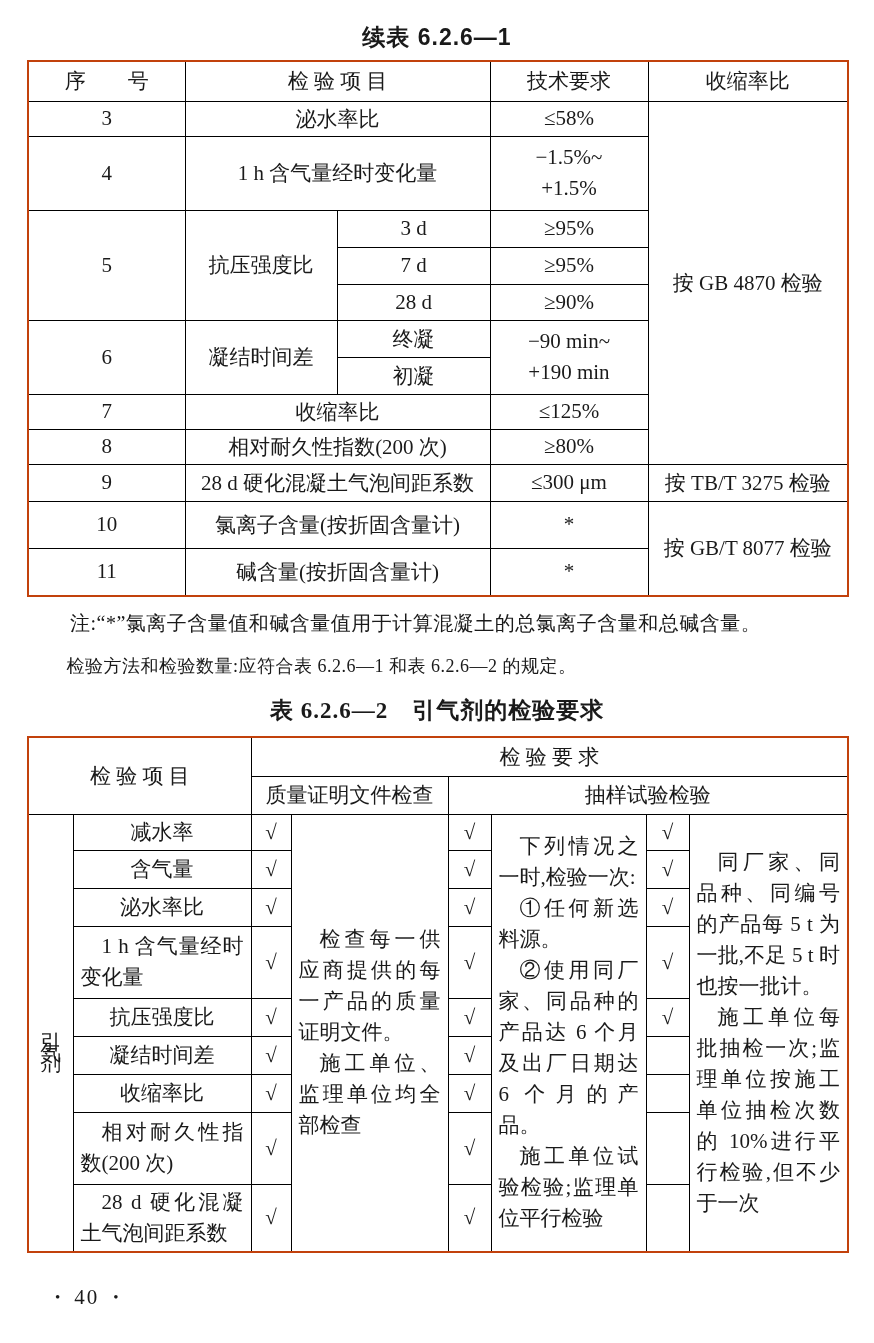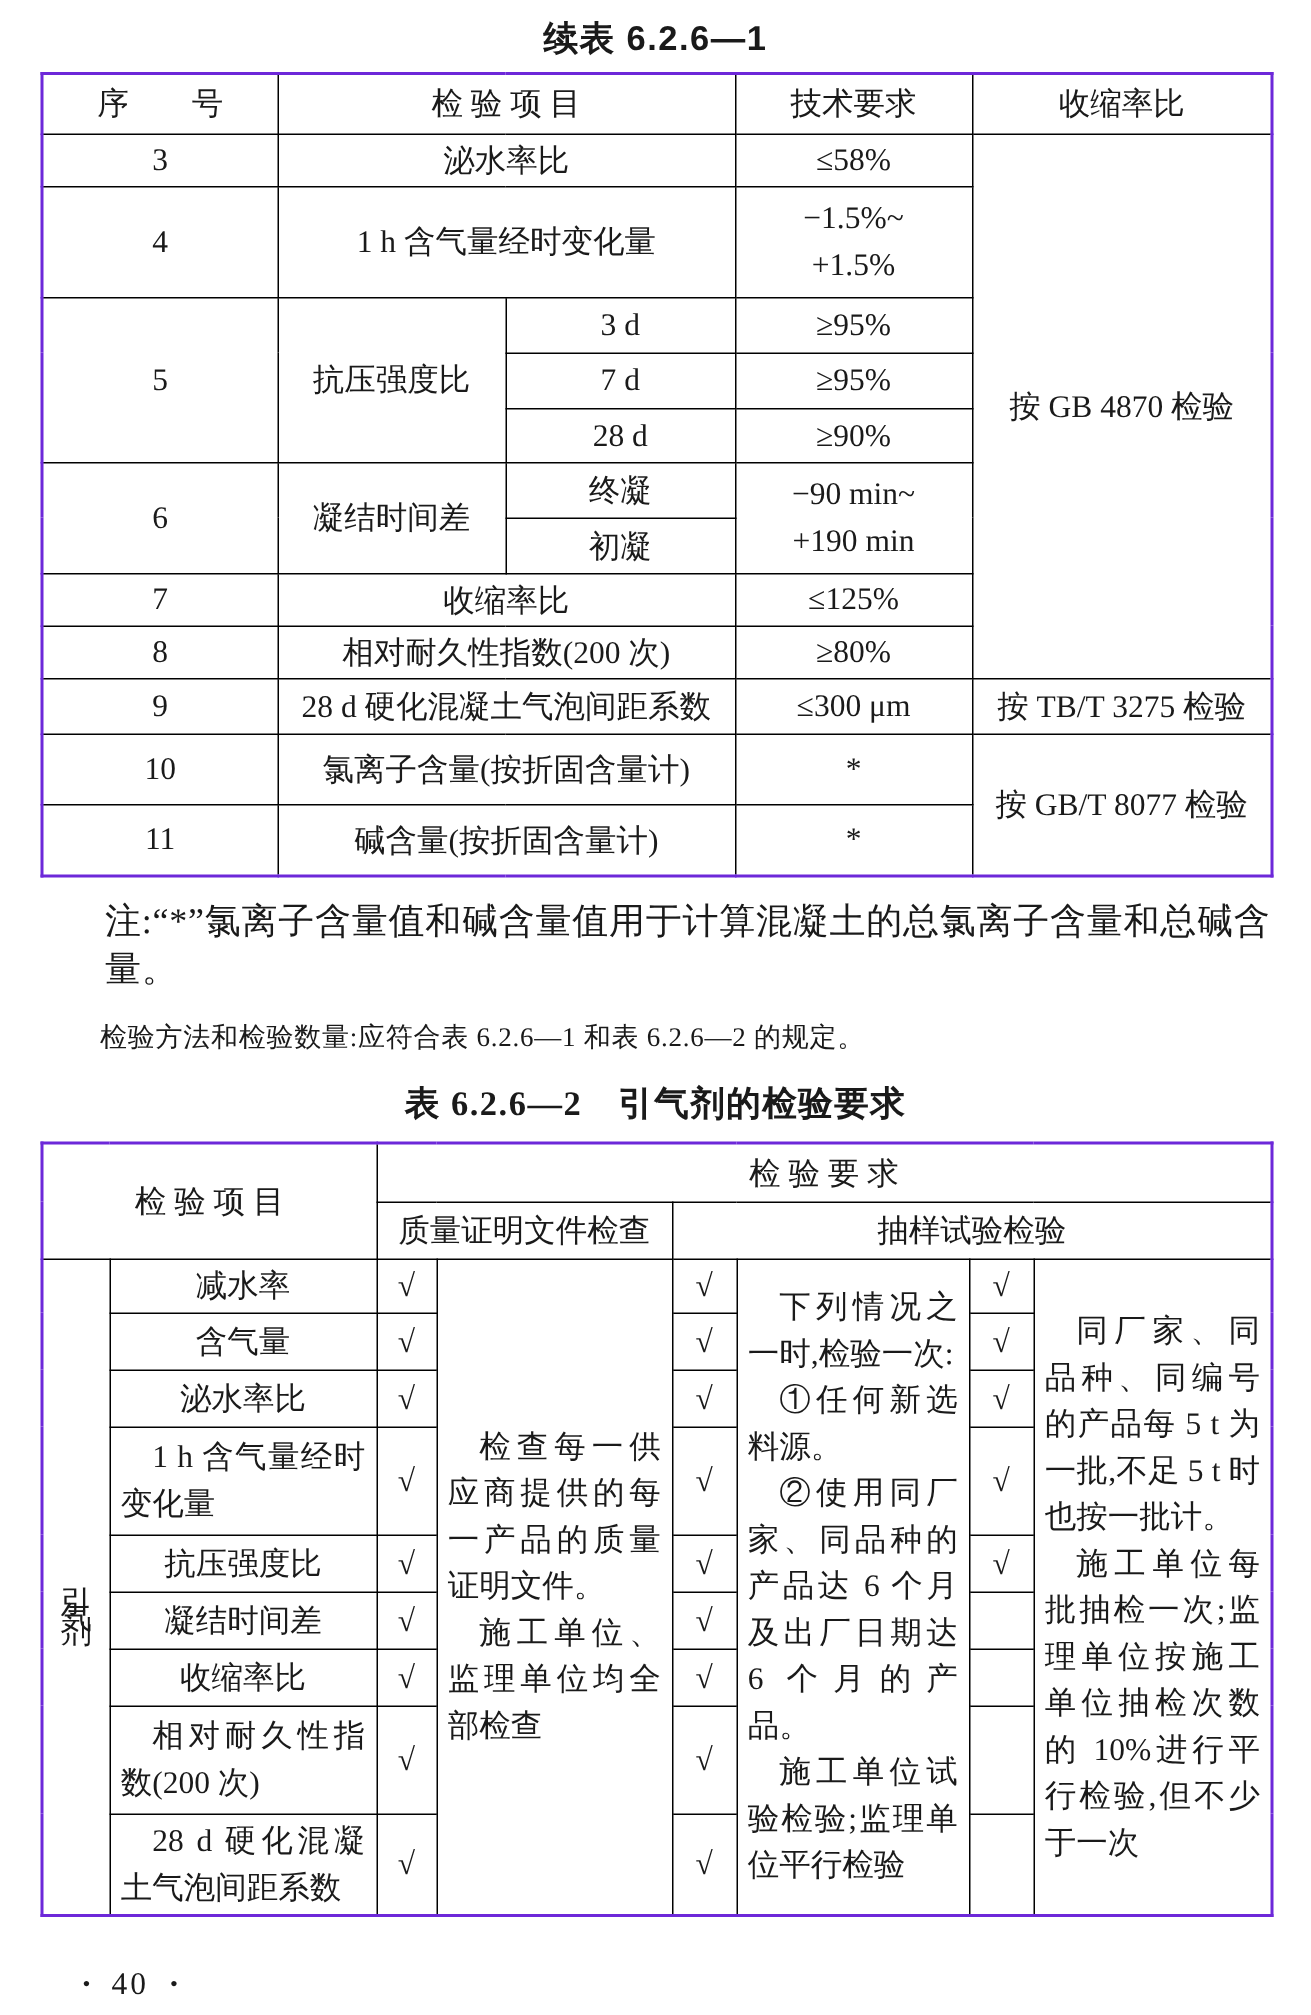--- a/index.html
+++ b/index.html
@@ -2,36 +2,36 @@
 <html><head>
 <meta charset="utf-8">
 <style>
   html,body{margin:0;padding:0;}
   body{
     width:874px;height:1343px;background:#ffffff;color:#1a1a1a;
     font-family:"Liberation Serif","DejaVu Serif",serif;
     overflow:hidden;
   }
   .title1{
-    padding-top:10px;text-align:center;font-size:23px;font-weight:bold;
+    padding-top:22px;text-align:center;font-size:23px;font-weight:bold;
     font-family:"Liberation Sans","DejaVu Sans",sans-serif;letter-spacing:1px;
   }
   table{
     border-collapse:collapse;table-layout:fixed;margin-left:27px;
-    border:2px solid #6d28d9;
+    border:2px solid #c2410c;
   }
   td{
     border:1px solid #000;vertical-align:middle;text-align:center;
     font-size:21px;padding:1px 4px;overflow:hidden;
   }
   #table1{margin-top:7px;width:820px;}
   #table2{margin-top:10px;width:820px;}
   .two-line div{line-height:31px;}
   .note{
-    margin:13px 27px 0 70px;font-size:24px;letter-spacing:0.5px;
+    margin:13px 27px 0 70px;font-size:20px;letter-spacing:0.5px;
   }
   .para{
     margin:17px 27px 0 27px;text-indent:2.2em;font-size:18px;letter-spacing:0.5px;
   }
   .title2{
     margin-top:17px;text-align:center;font-size:23px;font-weight:bold;
     font-family:Liberation Serif, serif;letter-spacing:1px;
   }
   .vert{
     display:inline-block;writing-mode:vertical-rl;text-orientation:upright;

